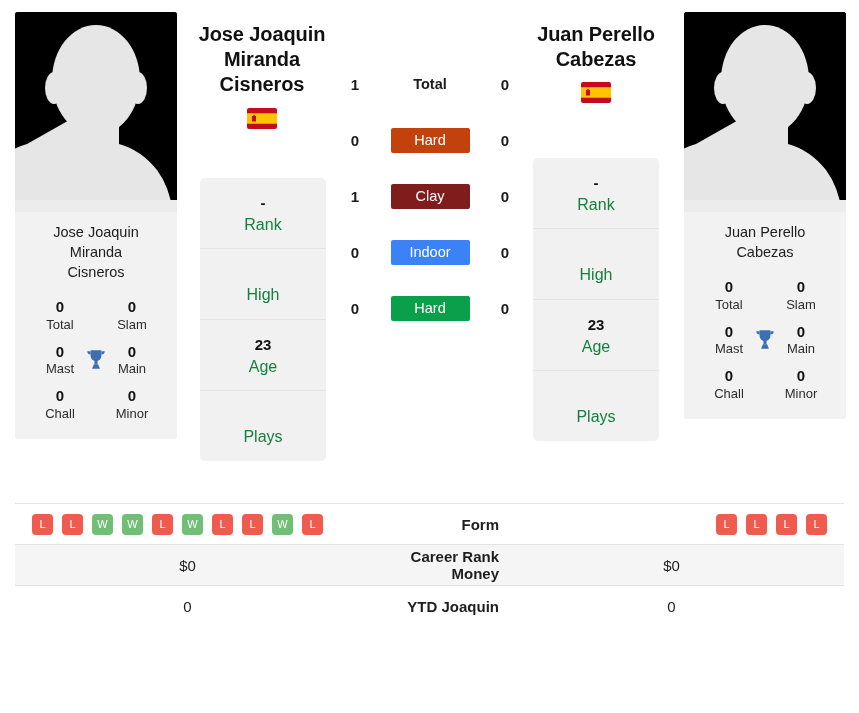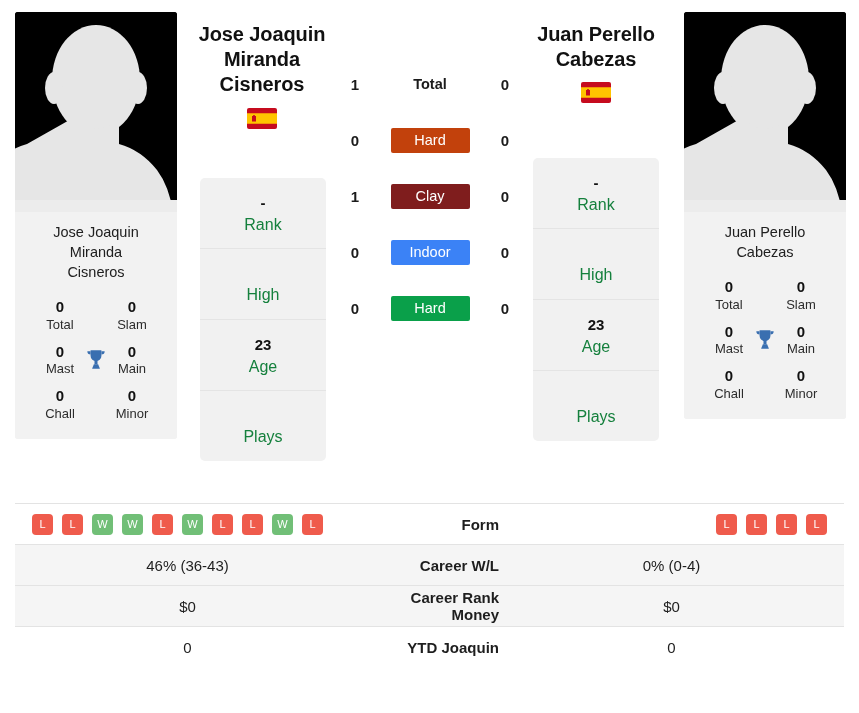--- a/index.html
+++ b/index.html
@@ -462,25 +462,20 @@
           </td>
           <td class="col-mid">Form</td>
           <td class="col-right">
             <div class="form-strip right">
               <span class="form-badge" style="background: rgb(239, 91, 76);">L</span>
               <span class="form-badge" style="background: rgb(239, 91, 76);">L</span>
               <span class="form-badge" style="background: rgb(239, 91, 76);">L</span>
               <span class="form-badge" style="background: rgb(239, 91, 76);">L</span>
             </div>
           </td>
-        </tr>
-        <tr class="shaded">
-          <td class="col-left">46% (36-43)</td>
-          <td class="col-mid">Career W/L</td>
-          <td class="col-right">0% (0-4)</td>
         </tr>
         <tr class="shaded">
           <td class="col-left">$0</td>
           <td class="col-mid">Career Rank Money</td>
           <td class="col-right">$0</td>
         </tr>
         <tr>
           <td class="col-left">0</td>
           <td class="col-mid">YTD Joaquin</td>
           <td class="col-right">0</td>

